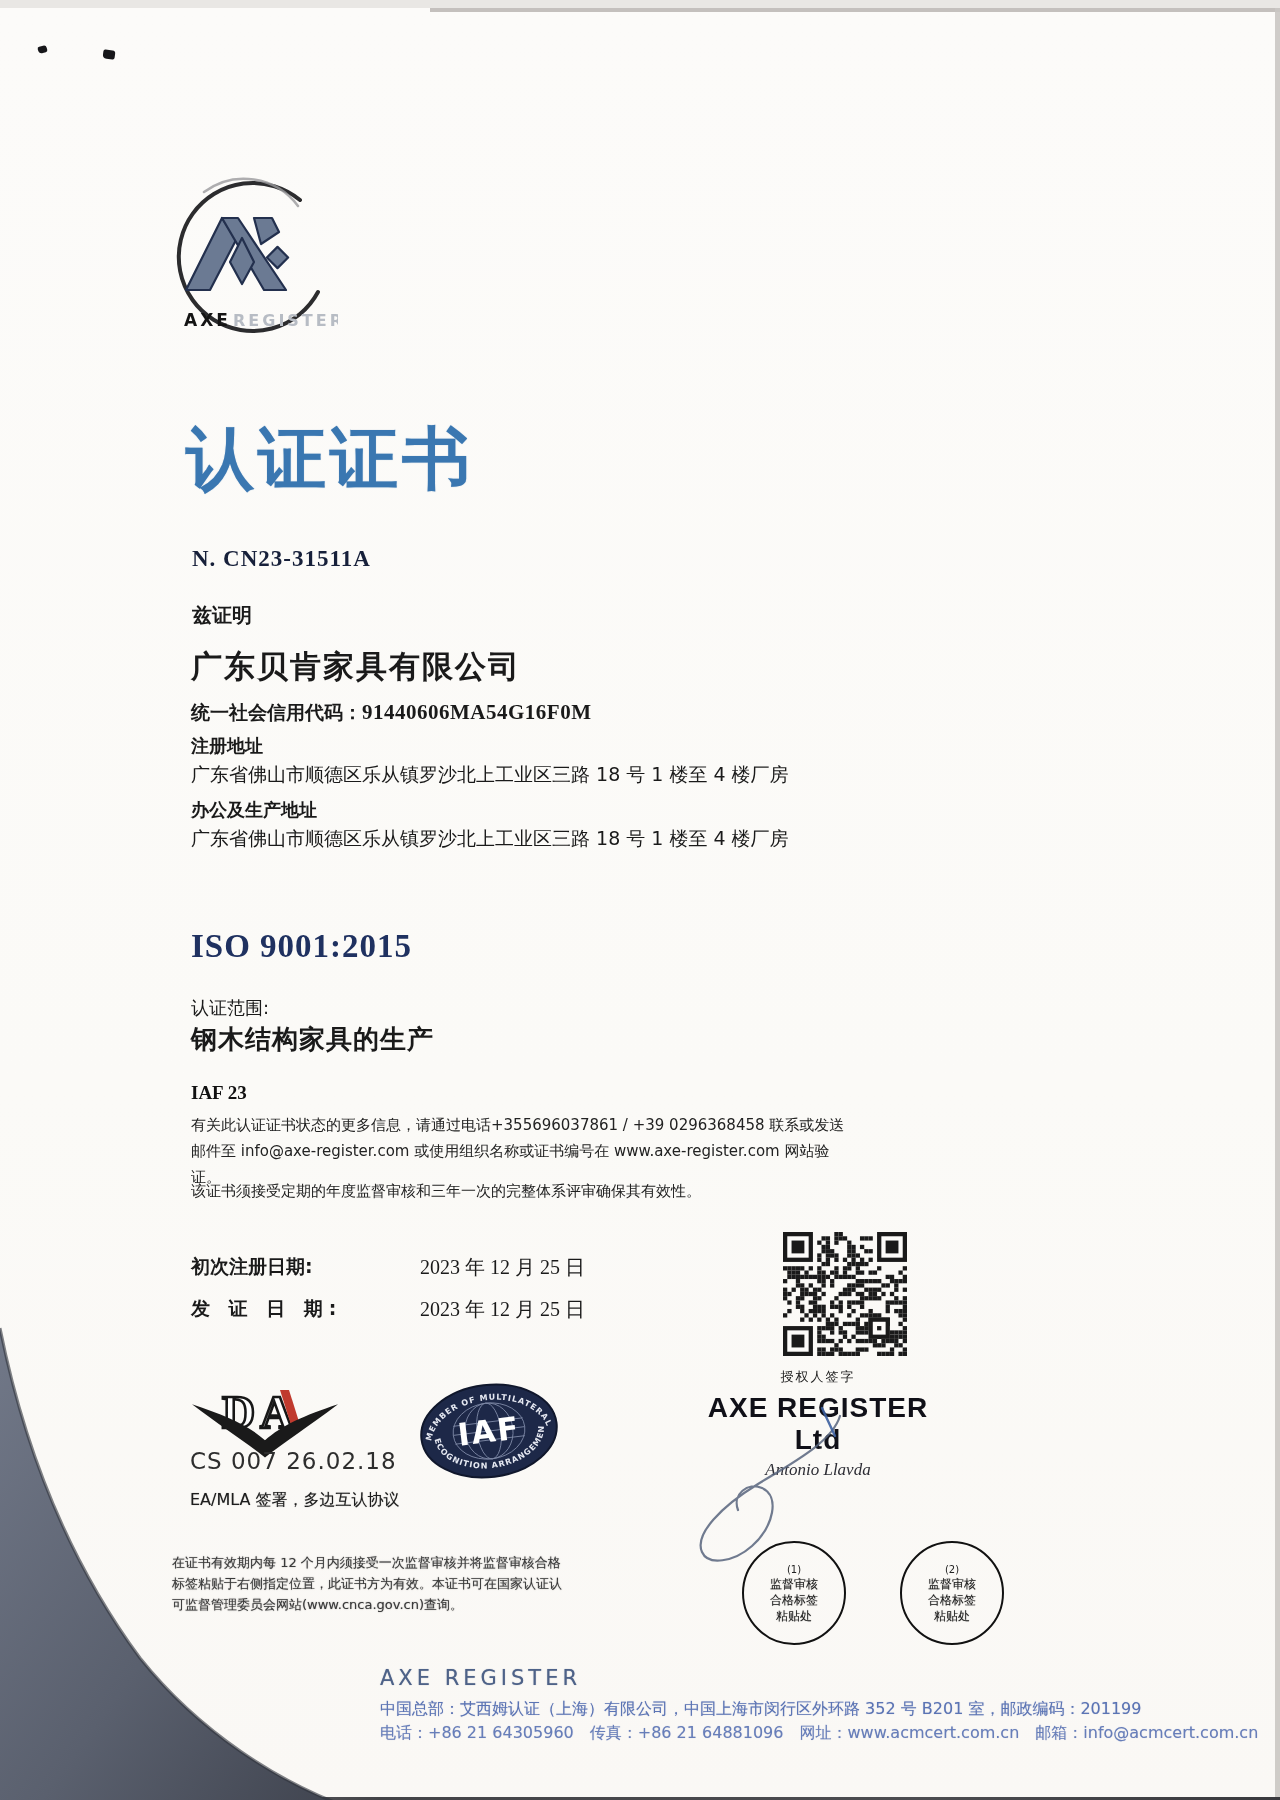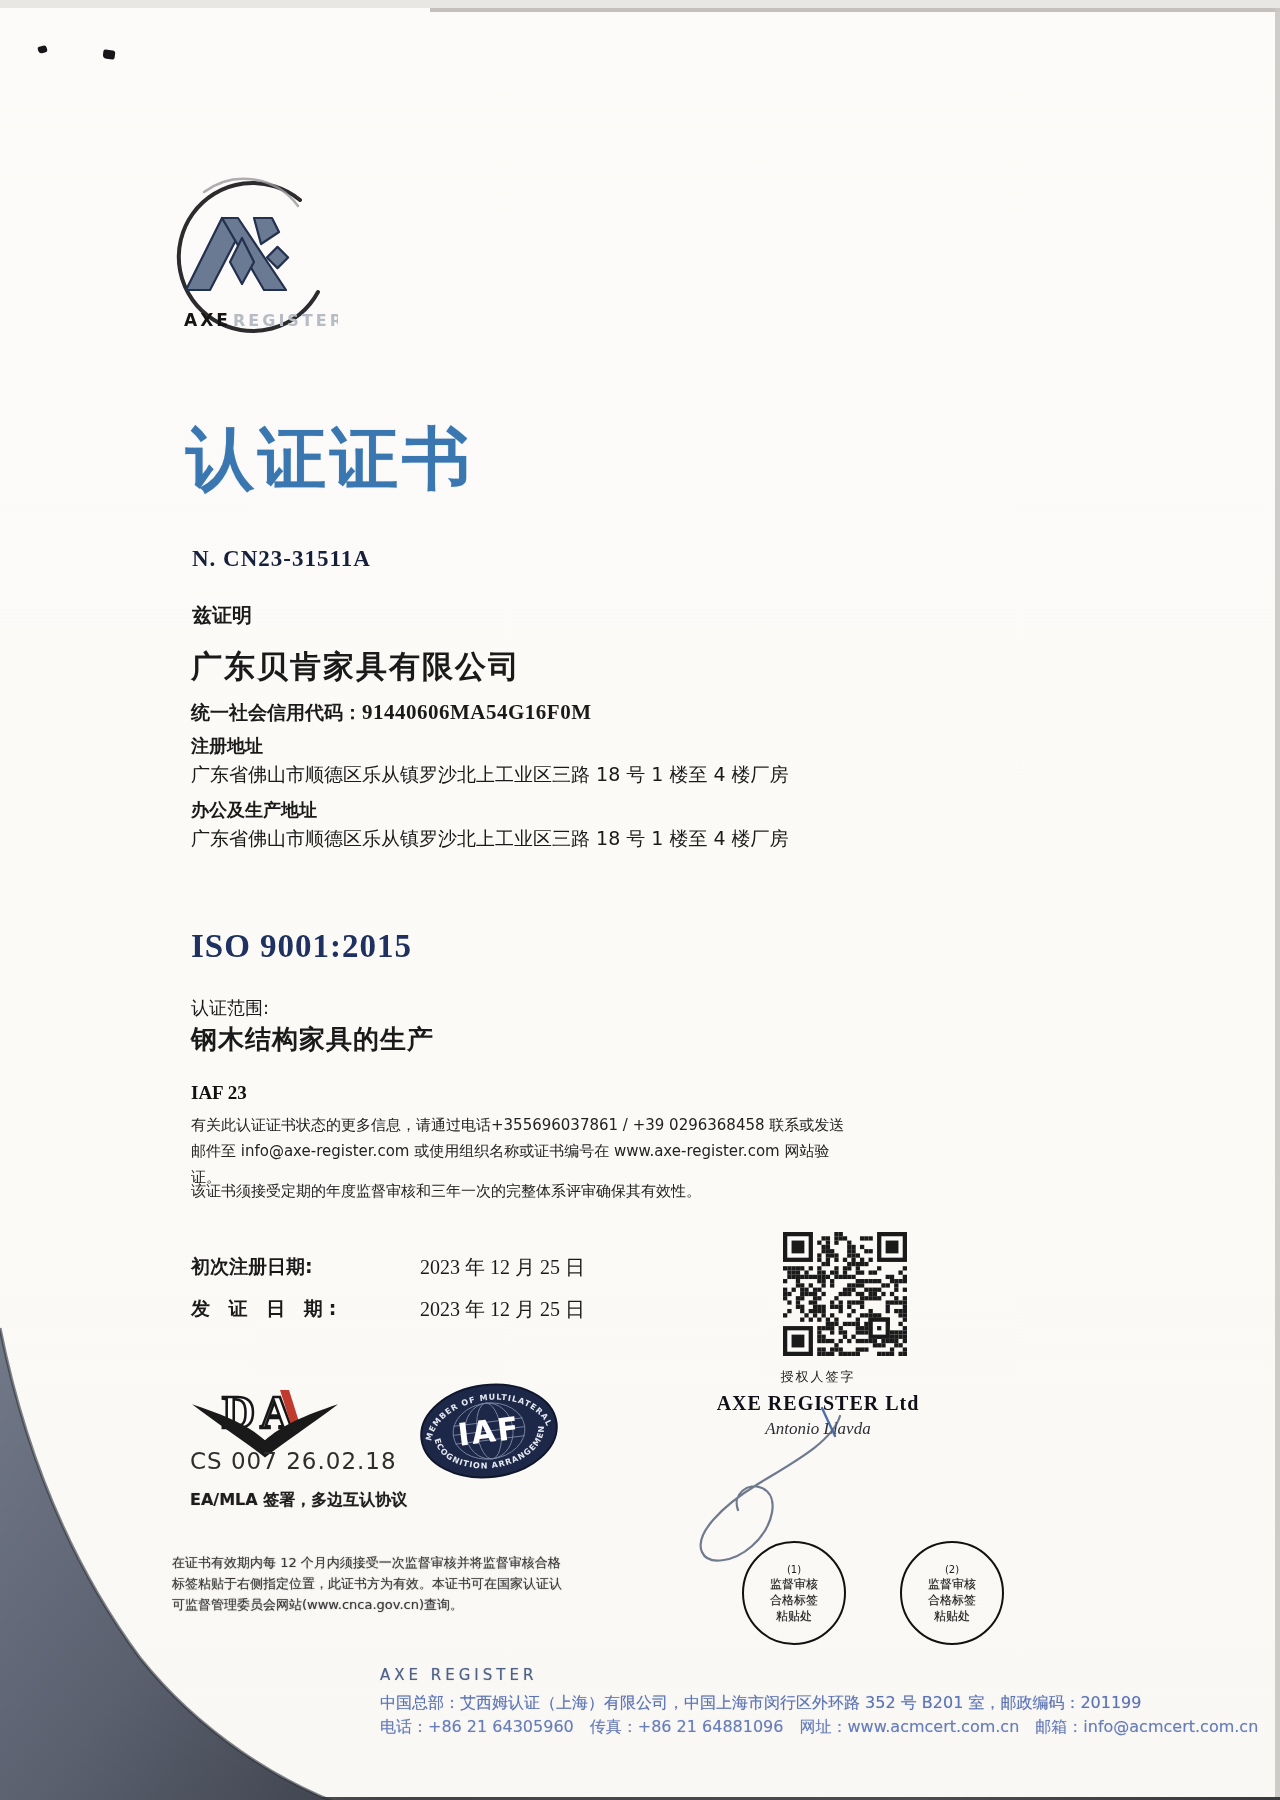--- a/index.html
+++ b/index.html
@@ -24,30 +24,30 @@
   .statement{font-size:27px;letter-spacing:1px;}
   .iso{font-size:33px;color:#1f3160;letter-spacing:1px;}
   .scope-label{font-size:18px;}
   .scope{font-size:26px;letter-spacing:1px;}
   .iafcode{font-size:19px;color:#111;}
   .para{font-size:15px;line-height:26px;color:#222;}
   .date-label{font-size:19px;font-weight:700;}
   .date-val{font-size:20px;font-family:"Liberation Serif",serif;}
   .sig{width:260px;text-align:center;}
   .sig-label{font-size:13px;color:#222;letter-spacing:2px;}
-  .sig-co{font-size:20px;font-family:Liberation Serif, serif;font-weight:700;letter-spacing:1px;color:#101018;}
+  .sig-co{font-size:28px;font-family:Liberation Sans, sans-serif;font-weight:700;letter-spacing:1px;color:#101018;}
   .sig-name{font-size:17px;font-family:"Liberation Serif",serif;font-style:italic;color:#2c2c34;}
   .cs-code{font-size:23px;color:#2e2e2e;letter-spacing:1px;}
-  .eamla{font-size:16px;font-weight:700;color:#1d1d1d;text-shadow:0 0 1px rgba(0,0,0,.4);}
+  .eamla{font-size:16px;font-weight:400;color:#1d1d1d;text-shadow:0 0 1px rgba(0,0,0,.4);}
   .footnote{font-size:13px;line-height:21px;color:#3a3a3a;text-shadow:0 0 1.2px rgba(40,40,40,.55);}
   .circle{width:100px;height:100px;border:2.5px solid #111;border-radius:50%;
           display:flex;flex-direction:column;align-items:center;justify-content:center;text-align:center;}
   .circle .num{font-size:10px;color:#222;line-height:13px;}
   .circle .ln{font-size:12px;color:#1d1d1d;line-height:16px;text-shadow:0 0 1px rgba(0,0,0,.4);}
-  .footer-brand{font-size:15px;color:#4e6288;letter-spacing:4px;text-shadow:0 0 1px rgba(60,80,120,.5);}
+  .footer-brand{font-size:21px;color:#4e6288;letter-spacing:4px;text-shadow:0 0 1px rgba(60,80,120,.5);}
   .footer-line{font-size:16px;color:#5b74b4;text-shadow:0 0 1px rgba(80,100,170,.4);white-space:nowrap;}
   .edge-top{background:#b5b2ae;}
   .edge-right{background:#cac7c3;}
   .edge-bottom{background:linear-gradient(90deg,#77777b 0%,#434347 25%,#4c4c50 70%,#39393d 100%);}
 </style>
 </head>
 <body>
 
 <div class="page">
 

